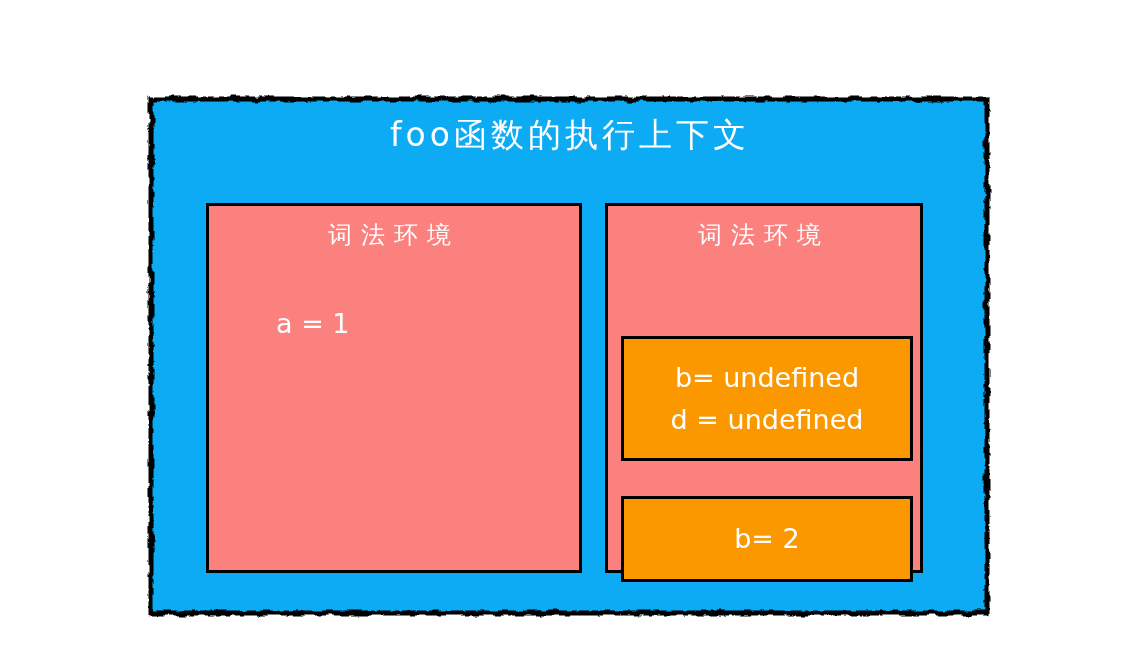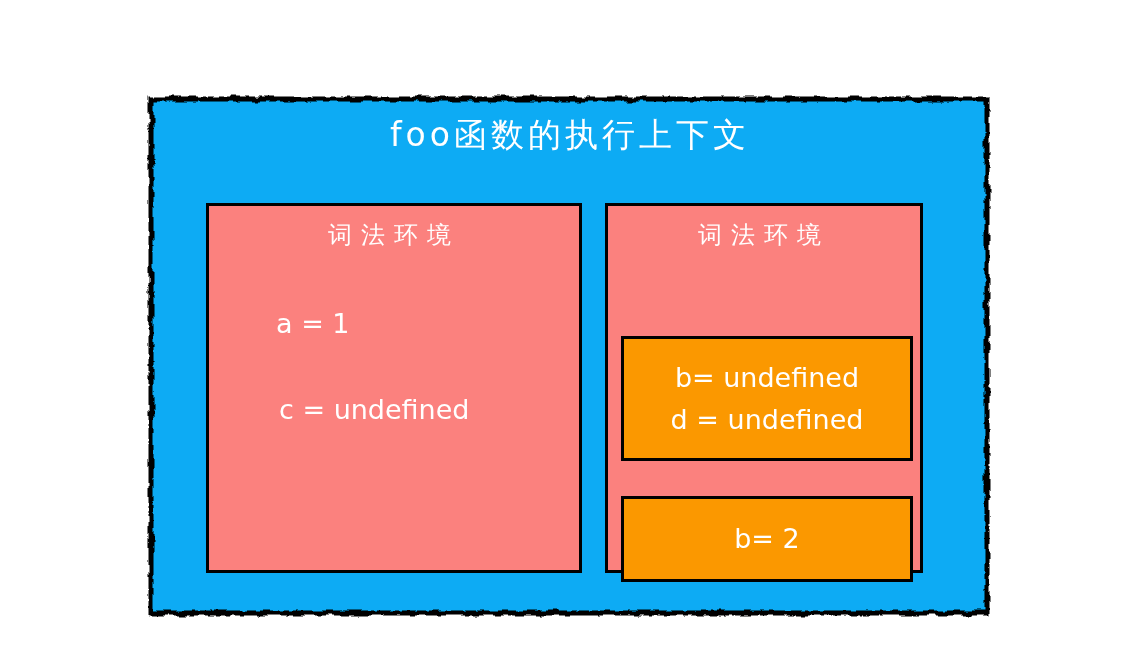--- a/index.html
+++ b/index.html
@@ -79,21 +79,20 @@
       </filter>
     </defs>
     <rect x="151" y="99" width="836" height="514" fill="#0aabf4" stroke="#000000" stroke-width="5" filter="url(#rough)"></rect>
   </svg>
 
   <div class="diagram-title">foo函数的执行上下文</div>
 
   <div class="env-box var-env">
     <div class="env-label">词法环境</div>
     <div class="env-entry entry-a">a = 1</div>
-    <div class="env-entry entry-c">c = undefined</div>
   </div>
 
   <div class="env-box lex-env">
     <div class="env-label">词法环境</div>
 
     <div class="lex-block lex-block-1">
       <div>b= undefined</div>
       <div>d = undefined</div>
     </div>
 

